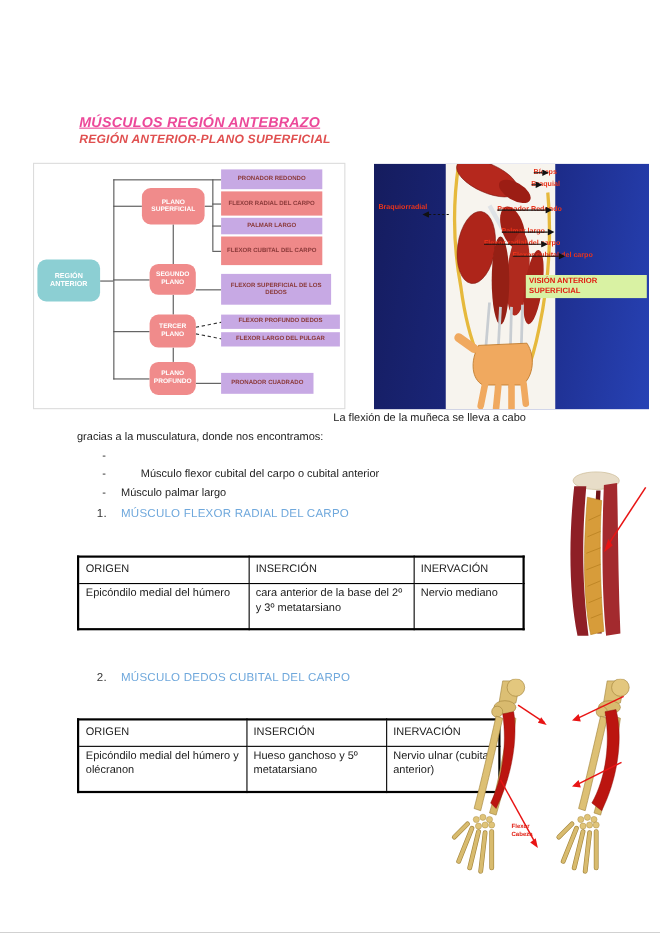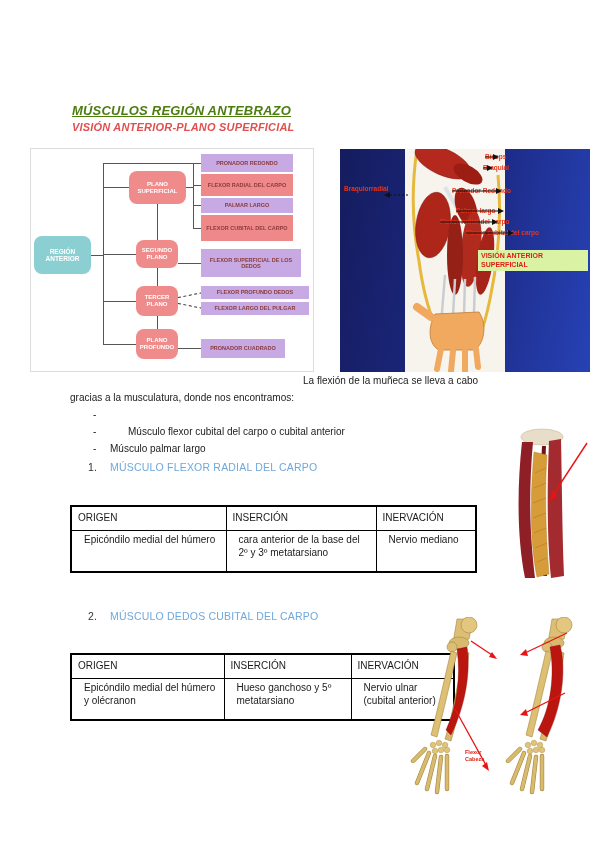--- a/index.html
+++ b/index.html
@@ -9,21 +9,21 @@
     margin:0 auto;
   }
   
   .doc-title{
     position:absolute;left:0;top:68px;width:600px;text-align:center;
     font-family:"DejaVu Sans",sans-serif;font-weight:bold;font-style:italic;
     font-size:12.5px;letter-spacing:.6px;color:#8a4040;
   }
   .h-pink{
     position:absolute;left:72px;top:103px;
-    font-weight:bold;font-style:italic;font-size:13px;color:#4d7c0f;
+    font-weight:bold;font-style:italic;font-size:13px;color:#ec4899;
     text-decoration:underline;letter-spacing:.2px;
   }
   .h-red{
     position:absolute;left:72px;top:121px;
     font-weight:bold;font-style:italic;font-size:11px;color:#e05050;letter-spacing:.2px;
   }
   
   .flowchart{position:absolute;left:30px;top:148px;width:282px;height:222px;
     border:1px solid #dcdcdc;background:#fff;}
   .fc-box{position:absolute;display:flex;align-items:center;justify-content:center;
@@ -50,32 +50,32 @@
   .bullet-marker{position:absolute;font-size:10px;color:#222;}
   
   .sec-head{position:absolute;font-size:10.5px;letter-spacing:.2px;}
   .sec-num{color:#333;}
   .sec-title{color:#6fa8dc;position:absolute;}
   table.anat{position:absolute;border-collapse:collapse;table-layout:fixed;
     font-size:10px;color:#1a1a1a;border:2px solid #000;}
   table.anat th,table.anat td{border:1px solid #000;font-weight:normal;
     text-align:left;vertical-align:top;padding:3px 6px;line-height:12.5px;}
   table.anat th{height:17px;vertical-align:middle;}
-  table.anat td{height:34px;padding-left:12px;}
+  table.anat td{height:34px;}
   .figure{position:absolute;}
   .skel-label{position:absolute;left:465px;top:749px;color:#e01c10;font-weight:bold;
     font-size:5.5px;line-height:7px;white-space:pre-line;}
 </style>
 </head>
 <body>
 
 <div class="page">
 
   <div class="h-pink">MÚSCULOS REGIÓN ANTEBRAZO</div>
-  <div class="h-red">VISIÓN ANTERIOR-PLANO SUPERFICIAL</div>
+  <div class="h-red">REGIÓN ANTERIOR-PLANO SUPERFICIAL</div>
 
   <div class="flowchart">
 
     <div class="fc-line" style="left:72px;top:14px;width:1px;height:182px"></div>
     <div class="fc-line" style="left:60px;top:106px;width:12px;height:1px"></div>
     <div class="fc-line" style="left:72px;top:14px;width:98px;height:1px"></div>
     <div class="fc-line" style="left:72px;top:38px;width:26px;height:1px"></div>
     <div class="fc-line" style="left:72px;top:105px;width:33px;height:1px"></div>
     <div class="fc-line" style="left:72px;top:152px;width:33px;height:1px"></div>
     <div class="fc-line" style="left:72px;top:195px;width:33px;height:1px"></div>

